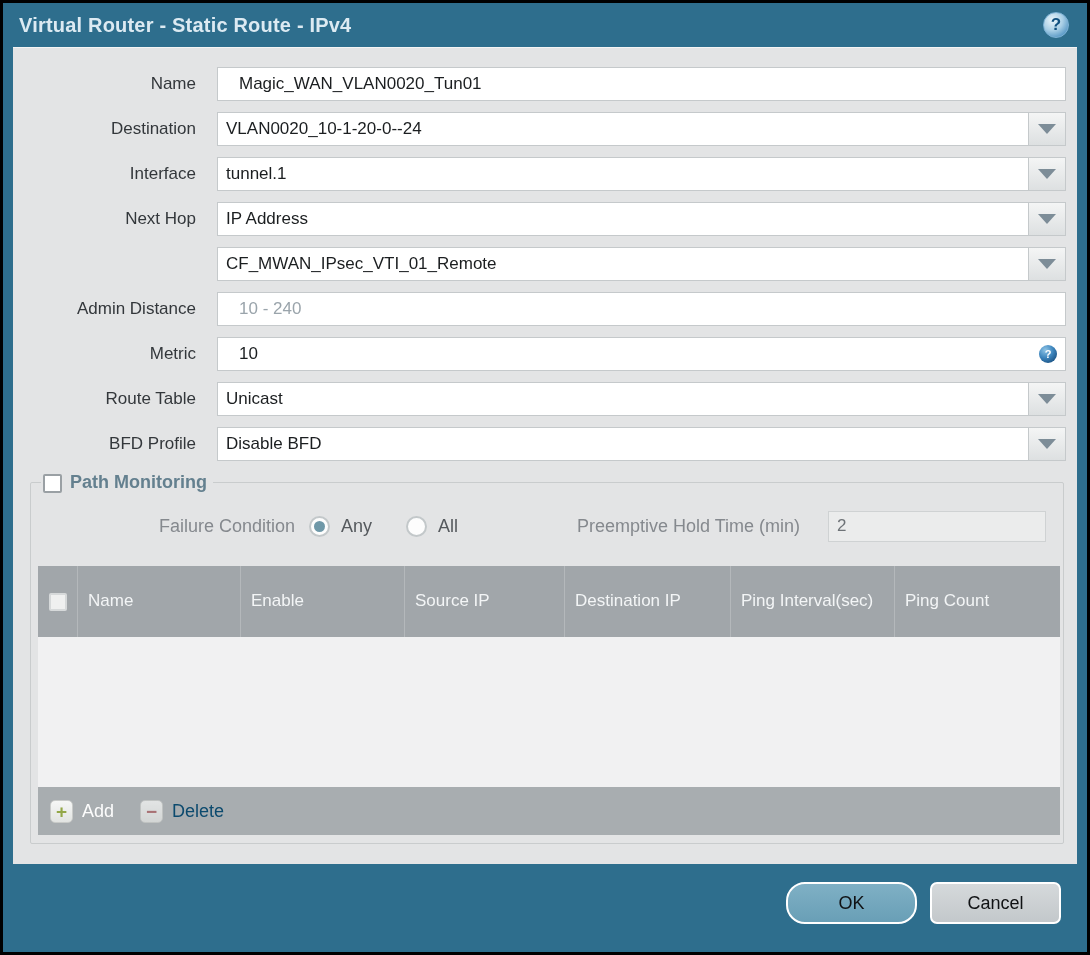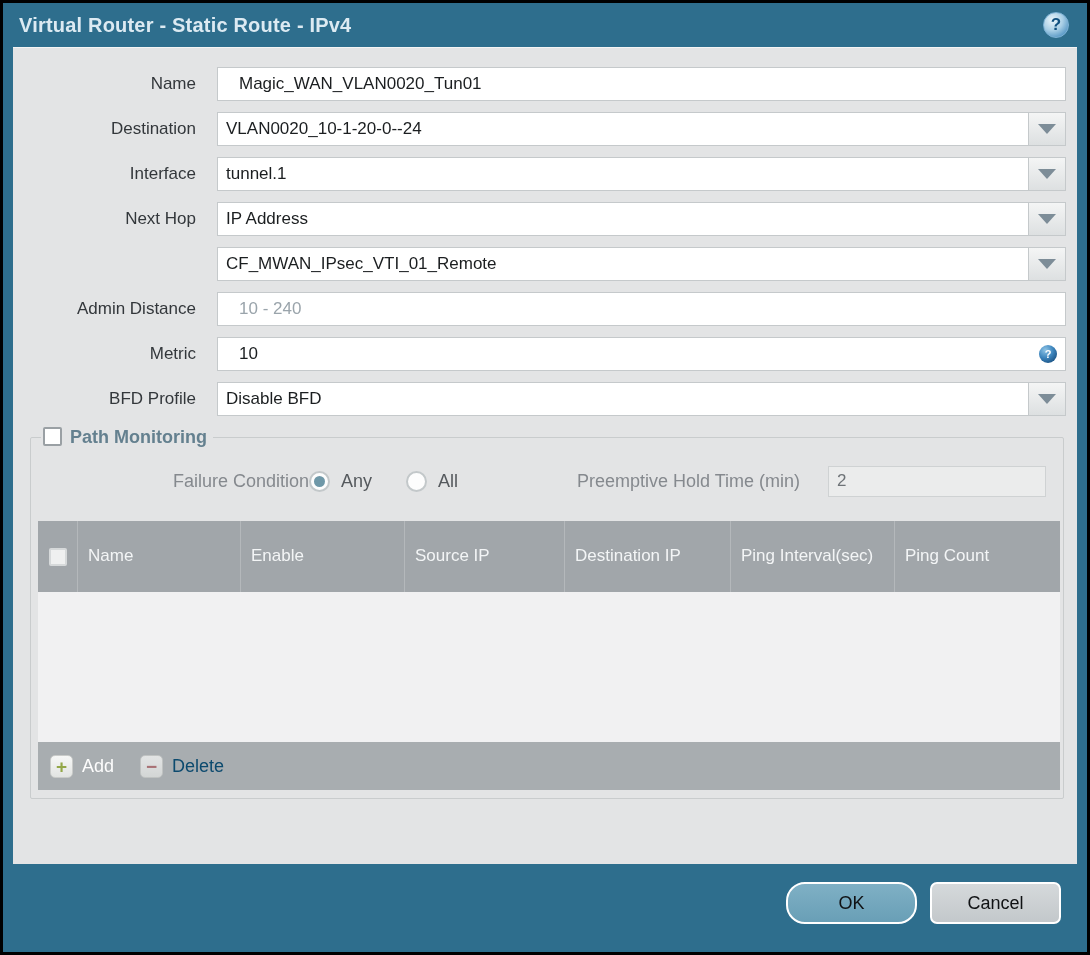--- a/index.html
+++ b/index.html
@@ -85,34 +85,34 @@
     display:flex; align-items:center; justify-content:center;
   }
   
   fieldset.pm {
     margin:3px 0 0 17px; width:1030px; height:372px;
     border:1px solid #c9cccd; border-radius:2px;
     padding:0 3px;
   }
   legend.pm-legend {
     margin-left:7px; padding:0 6px 0 2px;
-    display:flex; align-items:flex-start; gap:8px;
+    display:flex; align-items:flex-end; gap:8px;
   }
   .checkbox {
     width:19px; height:19px; background:#fff;
     border:2px solid #9aa0a4; border-radius:2px; cursor:pointer;
   }
   .pm-title { font-size:18px; font-weight:bold; color:#64808f; }
   .pm-row {
     display:flex; align-items:center;
     margin-top:16px; height:34px; padding:0 14px 0 0;
   }
   .pm-fc-label {
     width:275px; flex:0 0 275px; text-align:right;
-    font-size:18px; color:#85898e; 
+    font-size:18px; color:#85898e; padding-right:14px;
   }
   .radio-group { display:flex; align-items:center; }
   .radio-opt { display:flex; align-items:center; margin-right:34px; cursor:pointer; }
   .radio {
     width:21px; height:21px; border-radius:50%;
     background:#fdfdfd; border:2px solid #c3c8ca;
     display:flex; align-items:center; justify-content:center;
   }
   .radio.checked::after {
     content:""; width:11px; height:11px; border-radius:50%;
@@ -242,20 +242,29 @@
     </div>
 
     <div class="form-row">
       <div class="form-label">Metric</div>
       <div class="field">
         <input type="text" value="10" style="">
         <div class="bubble-icon">?</div>
       </div>
     </div>
 
+    <div class="form-row">
+      <div class="form-label">Route Table</div>
+      <div class="field">
+        <div class="dd-value">Unicast</div>
+        <button class="dd-btn">
+            <span class="tri"></span>
+          </button>
+      </div>
+    </div>
 
     <div class="form-row">
       <div class="form-label">BFD Profile</div>
       <div class="field">
         <div class="dd-value">Disable BFD</div>
         <button class="dd-btn">
             <span class="tri"></span>
           </button>
       </div>
     </div>

